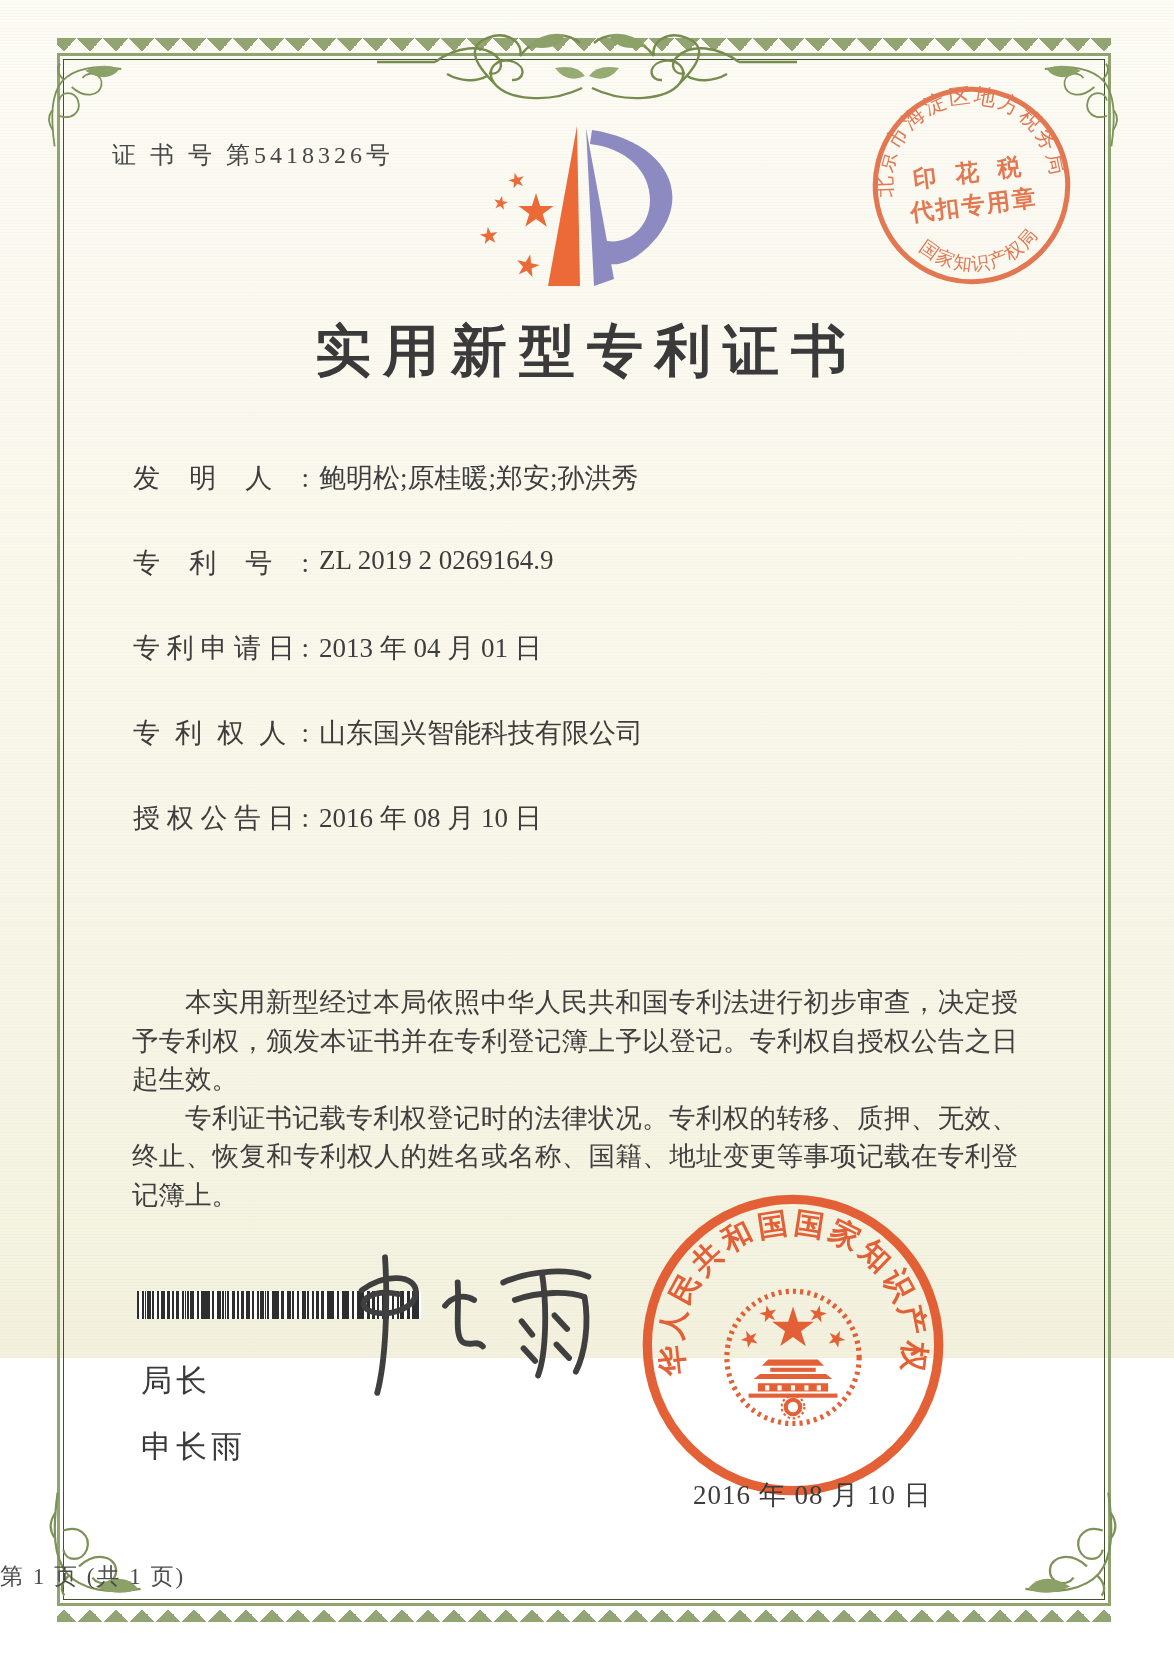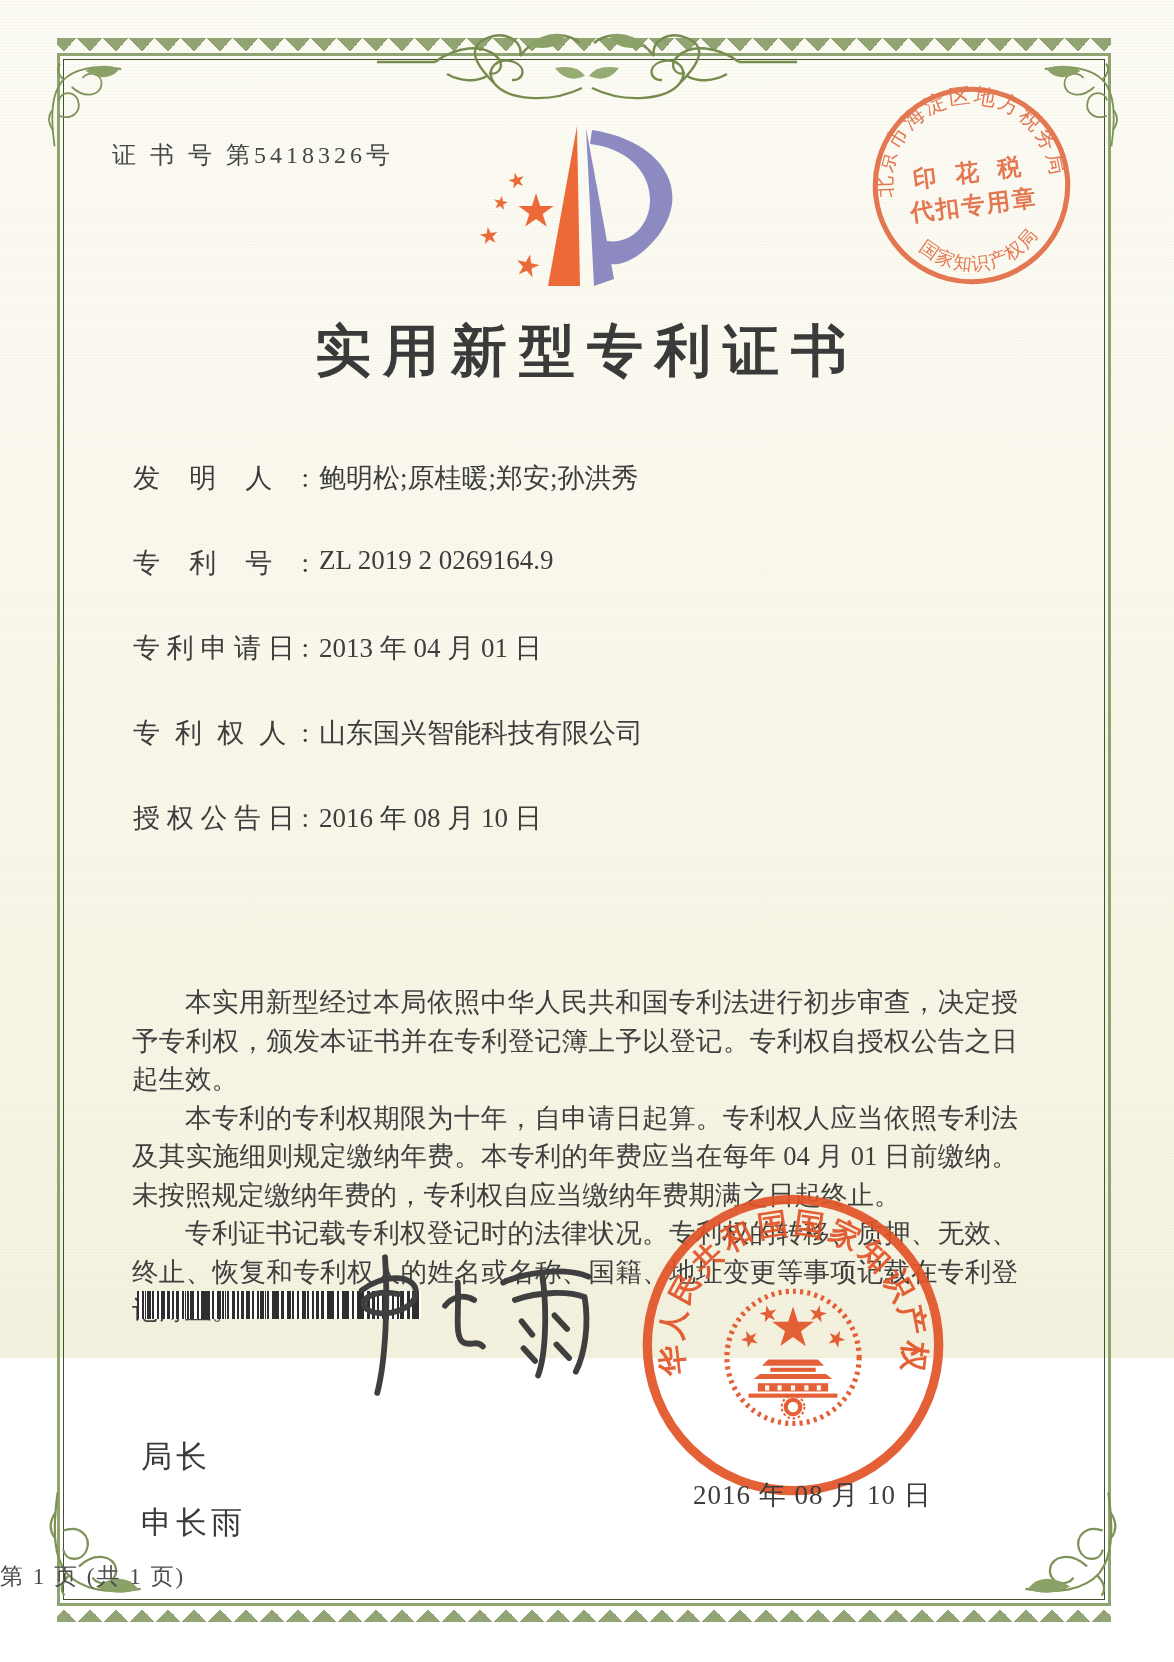--- a/index.html
+++ b/index.html
@@ -36,21 +36,21 @@
   .flabel{display:inline-block;width:176px;text-align:justify;text-align-last:justify;vertical-align:top;}
   .fvalue{margin-left:10px;}
   .bodytext{position:absolute;left:112px;top:983px;width:886px;font-size:26.5px;line-height:38.5px;
     text-align:justify;color:#3f3f3f;margin-left:20px;}
   .bodytext p{margin:0;text-indent:2em;}
   .barcode{position:absolute;left:137px;top:1291px;width:284px;height:28px;background:#fff;
     background-image:
       repeating-linear-gradient(90deg,#2e2e2e 0 2px,transparent 2px 5px),
       repeating-linear-gradient(90deg,#2e2e2e 0 1px,transparent 1px 8px),
       repeating-linear-gradient(90deg,transparent 0 11px,#2e2e2e 11px 14px);}
-  .signer{position:absolute;left:141px;top:1436px;font-family:Liberation Mono, monospace;
+  .signer{position:absolute;left:141px;top:1360px;font-family:Liberation Mono, monospace;
     font-size:31px;color:#3a3a3a;}
   .signer div{margin-bottom:24px;letter-spacing:4px;}
   .sig-svg{position:absolute;left:292px;top:1243px;}
   .seal-svg{position:absolute;left:638px;top:1190px;opacity:.92;}
   .seal-date{position:absolute;left:693px;top:1477px;width:240px;font-size:27px;letter-spacing:1px;
     color:#3d3d3d;white-space:nowrap;}
   .tax-svg{position:absolute;left:864px;top:78px;opacity:.88;transform:rotate(-7deg);}
   .logo-svg{position:absolute;left:444px;top:114px;}
   .footer{position:absolute;left:0;top:1561px;width:1044px;text-align:left;font-size:23px;
     letter-spacing:2px;color:#4c4c4c;}
@@ -153,21 +153,20 @@
     <div class="frow">
       <span class="flabel">专利权人:</span><span class="fvalue">山东国兴智能科技有限公司</span>
     </div>
     <div class="frow">
       <span class="flabel">授权公告日:</span><span class="fvalue">2016 年 08 月 10 日</span>
     </div>
   </div>
 
   <div class="bodytext">
     <p>本实用新型经过本局依照中华人民共和国专利法进行初步审查，决定授予专利权，颁发本证书并在专利登记簿上予以登记。专利权自授权公告之日起生效。</p>
-    <p>本专利的专利权期限为十年，自申请日起算。专利权人应当依照专利法及其实施细则规定缴纳年费。本专利的年费应当在每年 04 月 01 日前缴纳。未按照规定缴纳年费的，专利权自应当缴纳年费期满之日起终止。</p>
     <p>专利证书记载专利权登记时的法律状况。专利权的转移、质押、无效、终止、恢复和专利权人的姓名或名称、国籍、地址变更等事项记载在专利登记簿上。</p>
   </div>
 
   <div class="barcode"></div>
 
   <div class="signer">
     <div>局长</div>
     <div>申长雨</div>
   </div>
 

